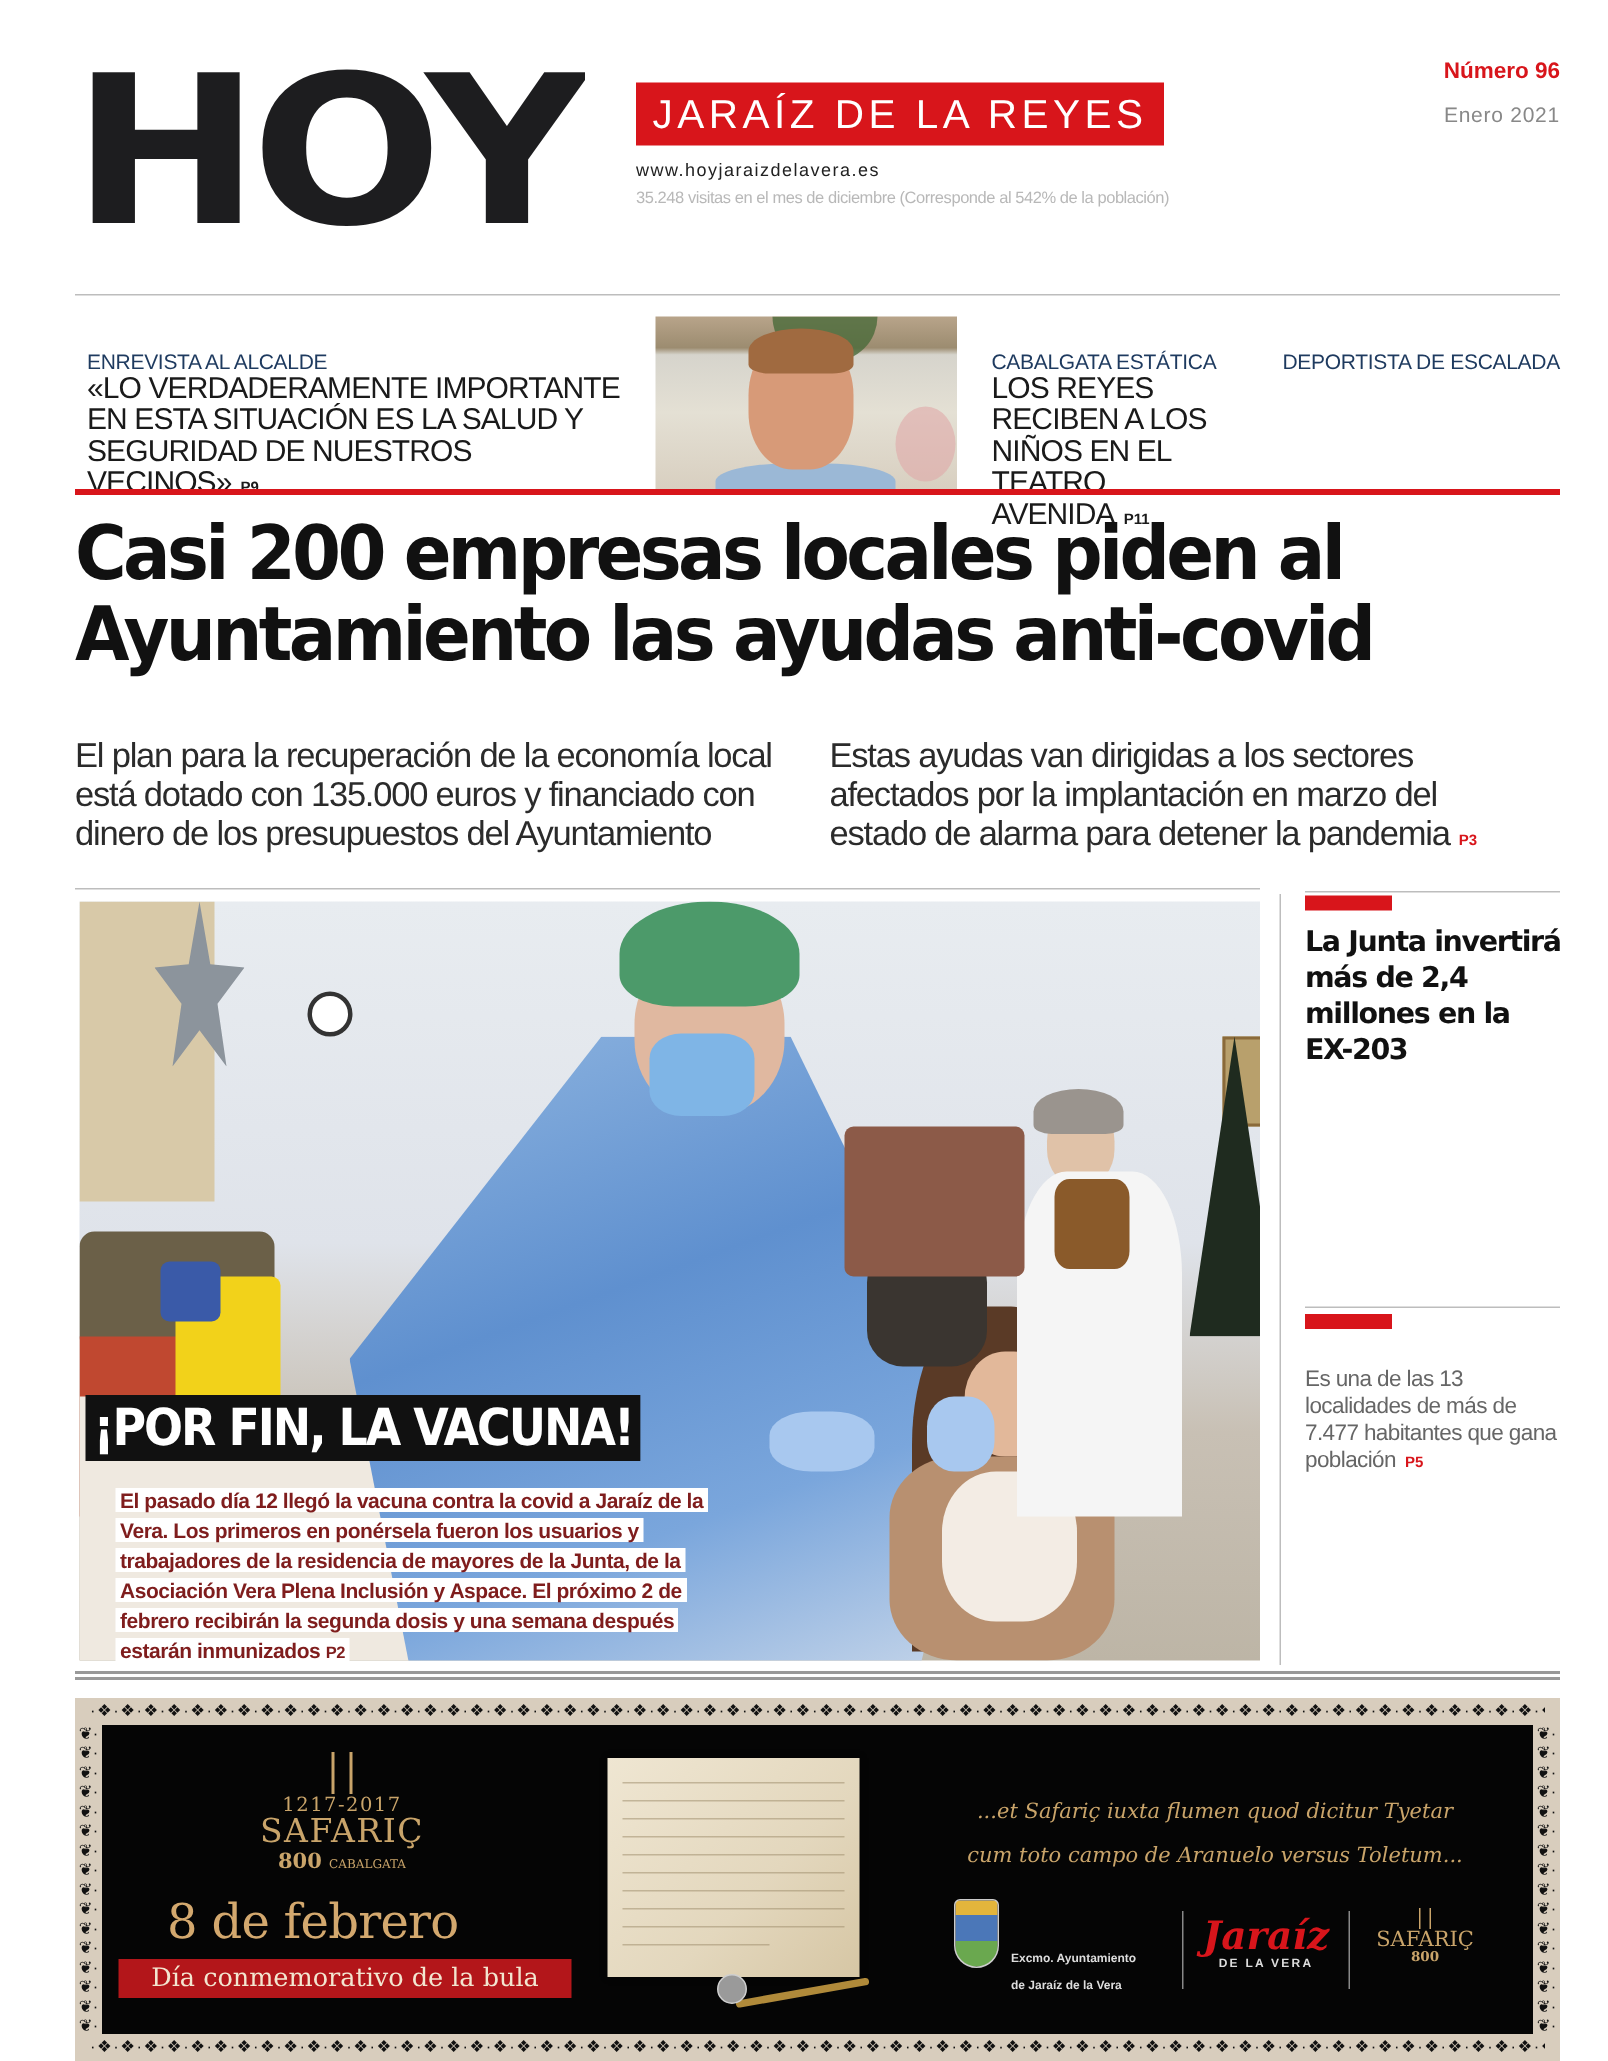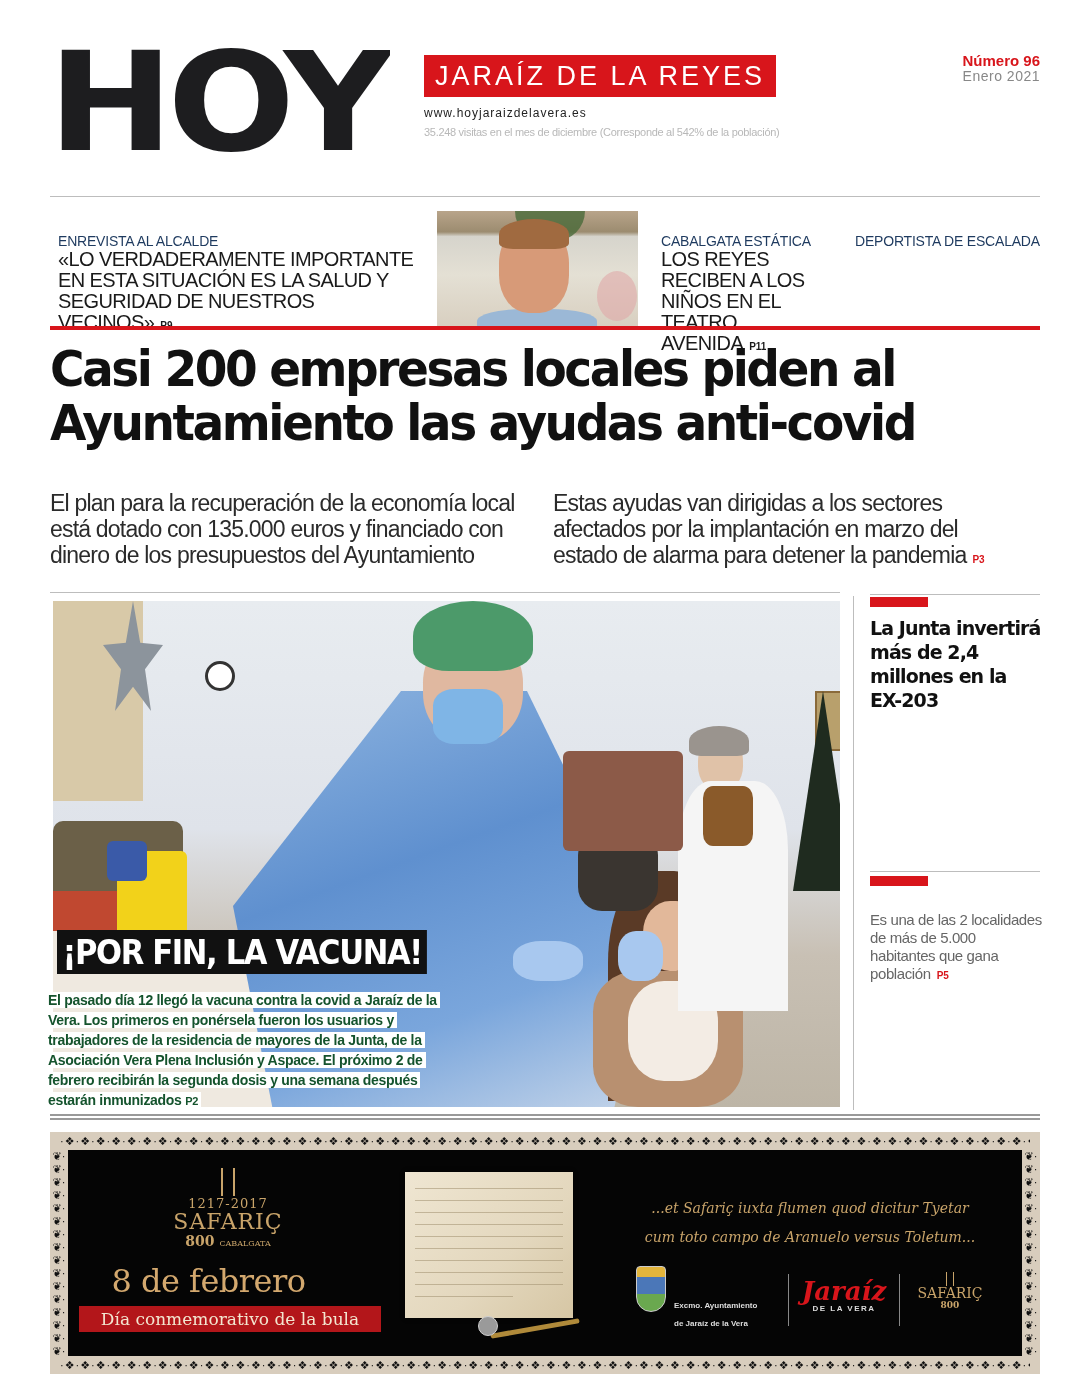--- a/index.html
+++ b/index.html
@@ -17,21 +17,21 @@
       transform: scaleY(0.92); transform-origin: top left;
     }
     .edition-box {
       left: 424px; top: 55px; width: 352px; height: 42px;
       background: #d8151b; color: #fff;
       font-size: 27px; line-height: 42px; text-align: center;
       letter-spacing: 3px; font-weight: 400;
     }
     .url { left: 424px; top: 106px; font-size: 12px; font-weight: 400; letter-spacing: 1px; color: #222; }
     .visits { left: 424px; top: 126px; font-size: 11px; color: #b8b8b8; letter-spacing: -0.3px; }
-    .issue-num { right: 32px; top: 52px; font-size: 15px; font-weight: 700; color: #d8151b; text-align: right; }
+    .issue-num { right: 32px; top: 39px; font-size: 15px; font-weight: 700; color: #d8151b; text-align: right; }
     .issue-date { right: 32px; top: 68px; font-size: 14px; color: #888; text-align: right; letter-spacing: 0.5px; }
 
     .rule-gray { background: #bdbdbd; height: 1px; }
     .rule-red { background: #d8151b; height: 4px; }
 
     
     .teaser-kicker { font-size: 14px; color: #1e3a5f; letter-spacing: -0.2px; text-transform: uppercase; }
     .teaser-head { font-size: 20px; line-height: 21px; color: #1a1a1a; letter-spacing: -0.6px; text-transform: uppercase; font-family: "Liberation Sans Narrow", "Liberation Sans", sans-serif; }
     .page-ref { font-size: 10px; font-weight: 700; color: #1a1a1a; margin-left: 6px; letter-spacing: 0; }
     .page-ref.red { color: #d8151b; }
@@ -63,22 +63,22 @@
     }
     .mp { position: absolute; }
     .photo-caption-title {
       left: 57px; top: 930px; height: 44px; padding: 0 6px;
       background: #111; color: #fff;
       font-family: "DejaVu Sans", sans-serif; font-weight: 700;
       font-size: 34px; line-height: 44px; letter-spacing: -1.5px;
       transform: scaleX(0.9); transform-origin: left top;
     }
     .photo-caption {
-      left: 45px; top: 990px; width: 392px;
-      font-size: 14px; line-height: 20px; font-weight: 700; color: #14532d; letter-spacing: -0.3px;
+      left: 77px; top: 990px; width: 392px;
+      font-size: 14px; line-height: 20px; font-weight: 700; color: #7f1d1d; letter-spacing: -0.3px;
     }
     .photo-caption span.bg { background: #fff; box-decoration-break: clone; -webkit-box-decoration-break: clone; padding: 0 3px; }
 
     
     .side-divider { left: 853px; top: 596px; width: 1px; height: 514px; background: #bdbdbd; }
     .side-redbar { width: 58px; height: 10px; background: #d8151b; }
     .side-head { font-family: "DejaVu Sans", sans-serif; font-weight: 700; font-size: 19px; line-height: 24px; letter-spacing: -0.9px; color: #111; }
     .side-body { font-size: 15px; line-height: 18px; color: #666; letter-spacing: -0.4px; font-weight: 300; }
 
     
@@ -221,21 +221,21 @@
 
 <div class="abs" style="left:870px; top:597px; width:172px;">
   <div class="side-redbar"></div>
   <div class="side-head" style="margin-top:9px;">La Junta invertirá más de 2,4 millones en  la EX-203</div>
 </div>
 
 <div class="abs rule-gray" style="left:870px; top:871px; width:170px;"></div>
 
 <div class="abs" style="left:870px; top:876px; width:172px;">
   <div class="side-redbar"></div>
-  <div class="side-body" style="margin-top:25px;"><span>Es una de las 2 localidades de más de 5.000 habitantes que gana población</span><span class="page-ref red">P5</span></div>
+  <div class="side-body" style="margin-top:25px;"><span>Es una de las 13 localidades de más de 7.477 habitantes que gana población</span><span class="page-ref red">P5</span></div>
 </div>
 
 <div class="abs" style="left:50px; top:1114px; width:990px; height:6px; border-top:2px solid #999; border-bottom:2px solid #999;"></div>
 
 <div class="abs ad">
   <div class="ad-border-top">·❖·❖·❖·❖·❖·❖·❖·❖·❖·❖·❖·❖·❖·❖·❖·❖·❖·❖·❖·❖·❖·❖·❖·❖·❖·❖·❖·❖·❖·❖·❖·❖·❖·❖·❖·❖·❖·❖·❖·❖·❖·❖·❖·❖·❖·❖·❖·❖·❖·❖·❖·❖·❖·❖·❖·❖·❖·❖·❖·❖·❖·❖·❖·❖·❖·❖·❖·❖·❖·❖·❖·❖·❖·❖·❖·❖·❖·❖</div>
   <div class="ad-border-bottom">·❖·❖·❖·❖·❖·❖·❖·❖·❖·❖·❖·❖·❖·❖·❖·❖·❖·❖·❖·❖·❖·❖·❖·❖·❖·❖·❖·❖·❖·❖·❖·❖·❖·❖·❖·❖·❖·❖·❖·❖·❖·❖·❖·❖·❖·❖·❖·❖·❖·❖·❖·❖·❖·❖·❖·❖·❖·❖·❖·❖·❖·❖·❖·❖·❖·❖·❖·❖·❖·❖·❖·❖·❖·❖·❖·❖·❖·❖</div>
   <div class="ad-border-left">❦·❦·❦·❦·❦·❦·❦·❦·❦·❦·❦·❦·❦·❦·❦·❦·❦·❦·❦·❦·❦·❦·❦·❦·❦·❦·❦·❦·❦·❦</div>
   <div class="ad-border-right">❦·❦·❦·❦·❦·❦·❦·❦·❦·❦·❦·❦·❦·❦·❦·❦·❦·❦·❦·❦·❦·❦·❦·❦·❦·❦·❦·❦·❦·❦</div>
   <div class="ad-inner"></div>

